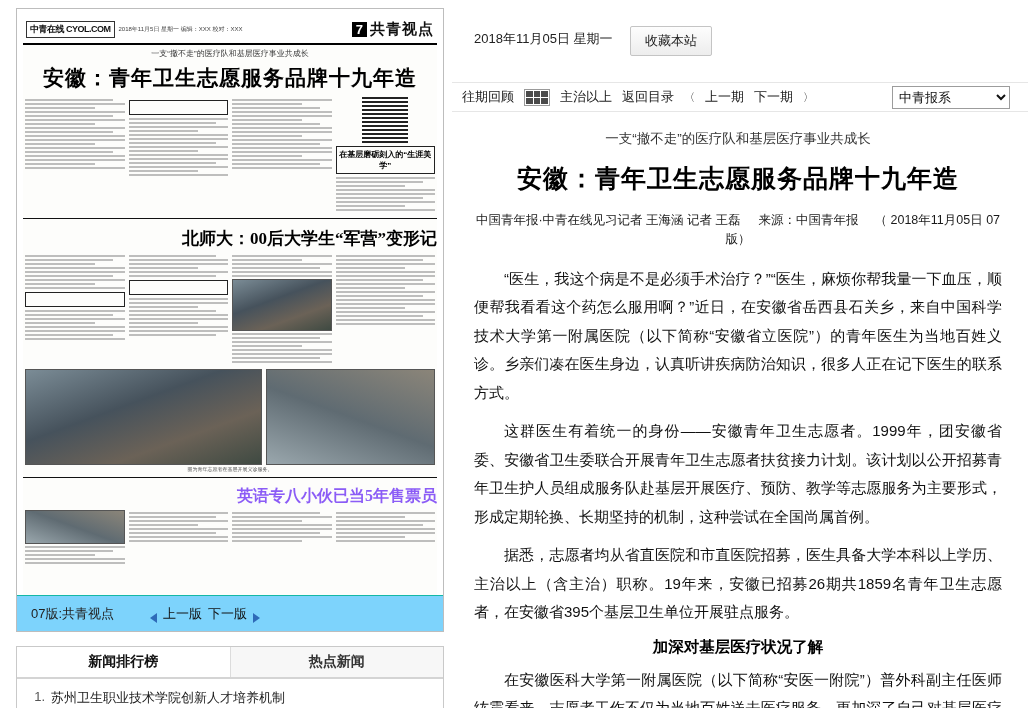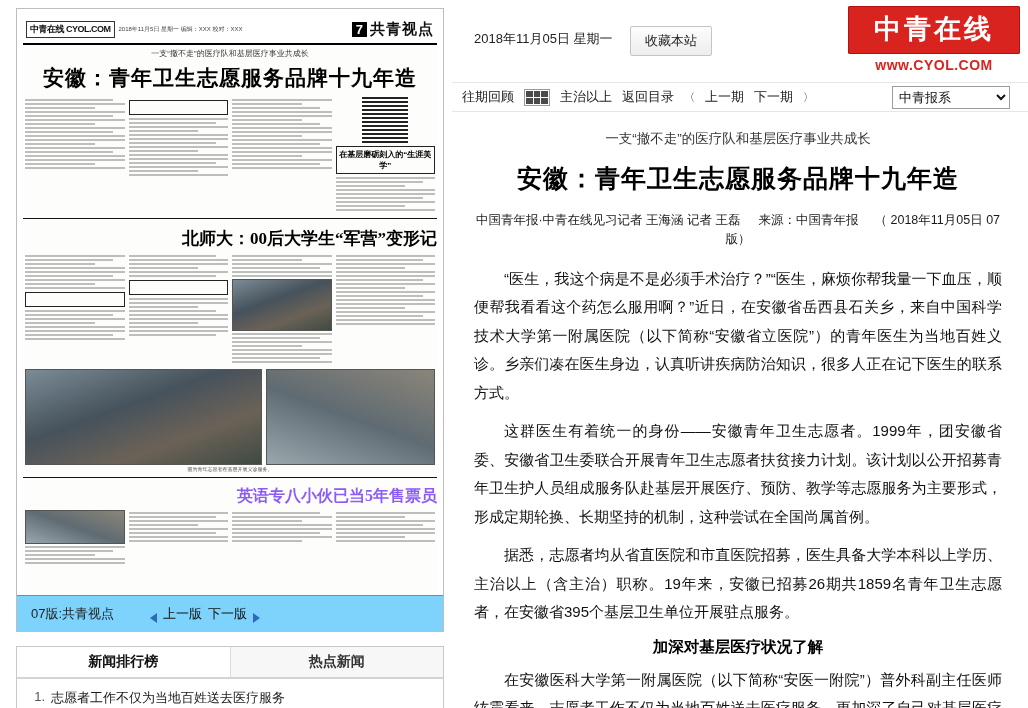--- a/index.html
+++ b/index.html
@@ -543,35 +543,31 @@
     </div>
 
     <div class="tabs-box">
       <div class="tabs-head">
         <div class="tab active">新闻排行榜</div>
         <div class="tab">热点新闻</div>
       </div>
       <div class="tab-list">
         <div class="tab-list-item">
           <span class="num">1.</span>
-          <a href="#">志愿者工作不仅为当地百姓送去医疗服务</a>
+          <a href="#">苏州卫生职业技术学院创新人才培养机制</a>
         </div>
       </div>
     </div>
   </div>
 
   <div class="right-col">
 
     <div class="top-bar">
       <div class="date-text">2018年11月05日  星期一</div>
       <div class="fav-btn">收藏本站</div>
-      <div class="brand">
-        <div class="brand-logo">中青在线</div>
-        <div class="brand-url">www.CYOL.COM</div>
-      </div>
     </div>
 
     <div class="nav-bar">
       <span class="nav-item">往期回顾</span>
       <span class="grid-icon">
           <i></i>
           <i></i>
           <i></i>
           <i></i>
           <i></i>

